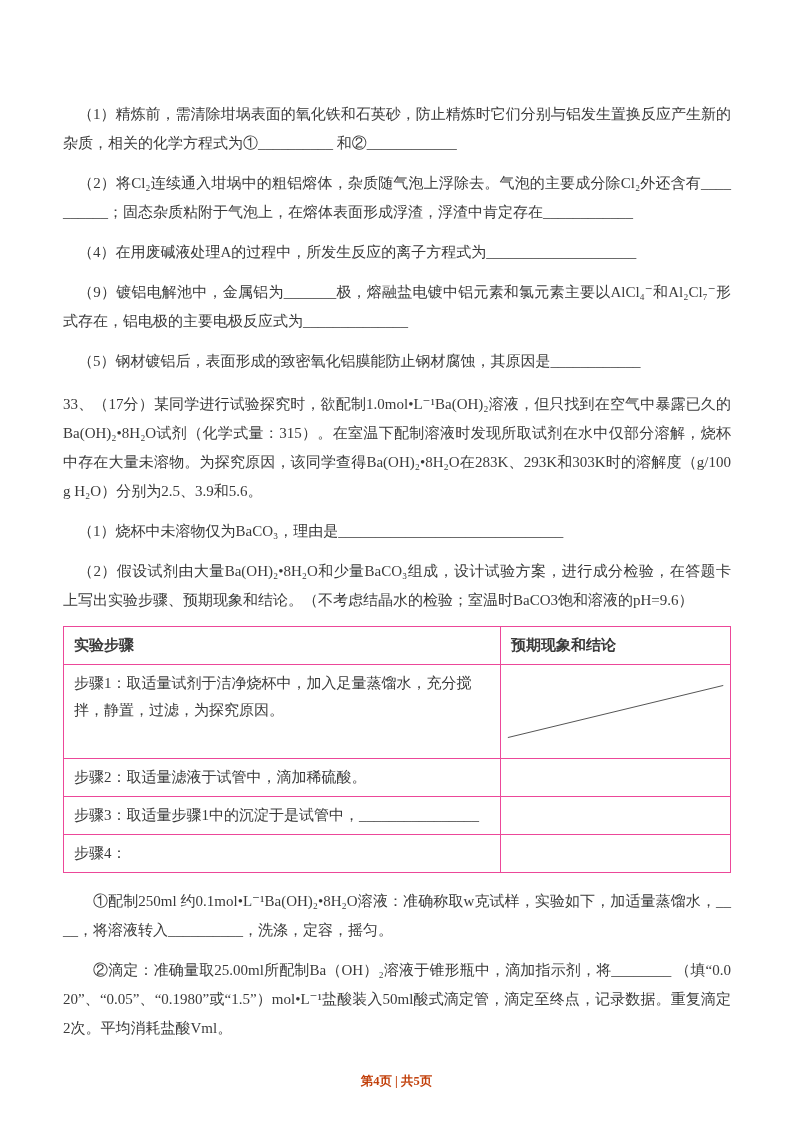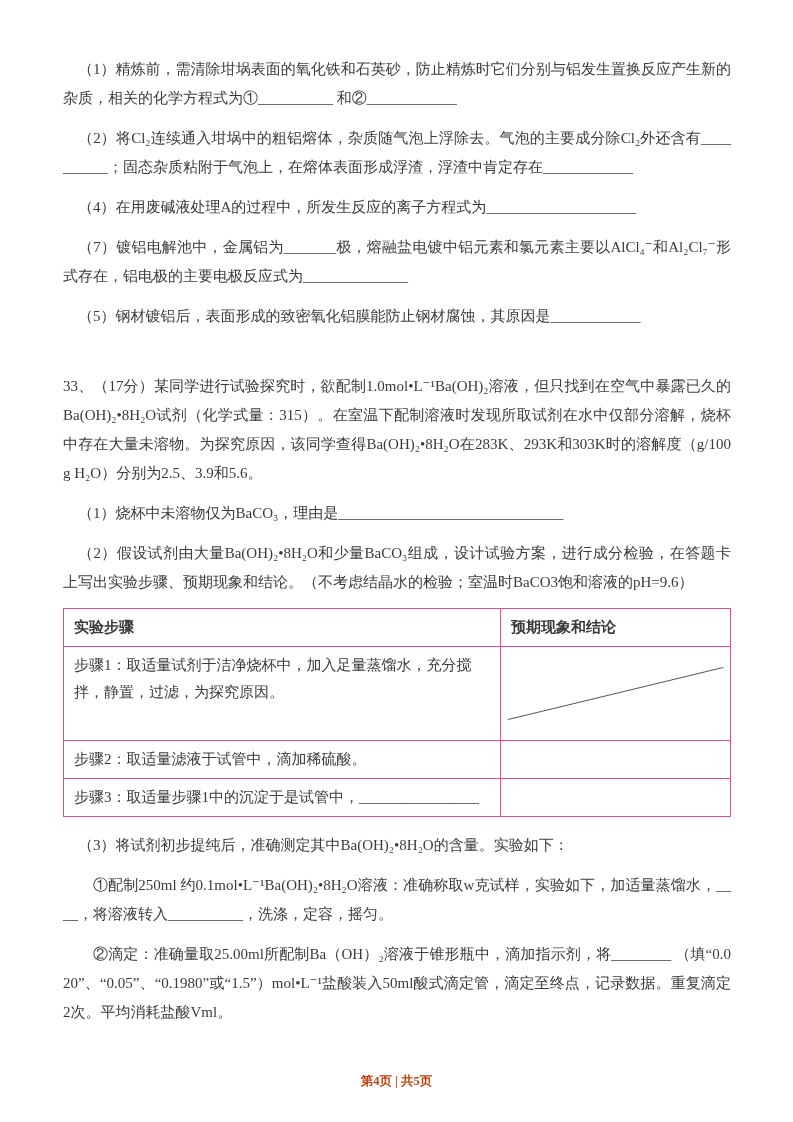--- a/index.html
+++ b/index.html
@@ -6,32 +6,32 @@
   html, body { margin: 0; padding: 0; background: #ffffff; }
   .page {
     position: relative;
     width: 793px;
     height: 1122px;
     margin: 0 auto;
     background: #ffffff;
     font-family: "Liberation Serif", "DejaVu Serif", serif;
     font-size: 15px;
     color: #3a3a3a;
-    padding: 55px 62px 0 63px;
+    padding: 100px 62px 0 63px;
     overflow: hidden;
   }
   .para {
     margin: 0 0 11px 0;
     line-height: 29px;
     text-align: justify;
     word-break: break-all;
   }
   .in1 { text-indent: 1em; }
   .in2 { text-indent: 2em; }
-  .q33-head { margin-top: 41px; }
+  .q33-head { margin-top: 14px; }
   table.exp-table {
     width: 100%;
     border-collapse: collapse;
     margin: 4px 0 14px 0;
     table-layout: fixed;
   }
   table.exp-table th, table.exp-table td {
     border: 1px solid #ec4899;
     padding: 5px 10px;
     vertical-align: top;
@@ -61,21 +61,21 @@
 <body>
 
 <div class="page">
 
   <main>
 
     <section>
       <p class="para in1">（1）精炼前，需清除坩埚表面的氧化铁和石英砂，防止精炼时它们分别与铝发生置换反应产生新的杂质，相关的化学方程式为①__________ 和②____________</p>
       <p class="para in1">（2）将Cl₂连续通入坩埚中的粗铝熔体，杂质随气泡上浮除去。气泡的主要成分除Cl₂外还含有__________；固态杂质粘附于气泡上，在熔体表面形成浮渣，浮渣中肯定存在____________</p>
       <p class="para in1">（4）在用废碱液处理A的过程中，所发生反应的离子方程式为____________________</p>
-      <p class="para in1">（7）镀铝电解池中，金属铝为_______极，熔融盐电镀中铝元素和氯元素主要以AlCl₄⁻和Al₂Cl₇⁻形式存在，铝电极的主要电极反应式为______________</p>
+      <p class="para in1">（9）镀铝电解池中，金属铝为_______极，熔融盐电镀中铝元素和氯元素主要以AlCl₄⁻和Al₂Cl₇⁻形式存在，铝电极的主要电极反应式为______________</p>
       <p class="para in1">（5）钢材镀铝后，表面形成的致密氧化铝膜能防止钢材腐蚀，其原因是____________</p>
     </section>
 
     <section>
       <p class="para q33-head">33、（17分）某同学进行试验探究时，欲配制1.0mol•L⁻¹Ba(OH)₂溶液，但只找到在空气中暴露已久的Ba(OH)₂•8H₂O试剂（化学式量：315）。在室温下配制溶液时发现所取试剂在水中仅部分溶解，烧杯中存在大量未溶物。为探究原因，该同学查得Ba(OH)₂•8H₂O在283K、293K和303K时的溶解度（g/100g H₂O）分别为2.5、3.9和5.6。</p>
       <p class="para in1">（1）烧杯中未溶物仅为BaCO₃，理由是______________________________</p>
       <p class="para in1">（2）假设试剂由大量Ba(OH)₂•8H₂O和少量BaCO₃组成，设计试验方案，进行成分检验，在答题卡上写出实验步骤、预期现象和结论。（不考虑结晶水的检验；室温时BaCO3饱和溶液的pH=9.6）</p>
 
       <table class="exp-table">
         <colgroup>
@@ -98,24 +98,27 @@
             </td>
           </tr>
           <tr>
             <td class="row-med">步骤2：取适量滤液于试管中，滴加稀硫酸。</td>
             <td class="row-med"></td>
           </tr>
           <tr>
             <td class="row-med">步骤3：取适量步骤1中的沉淀于是试管中，________________</td>
             <td class="row-med"></td>
           </tr>
+          <tr>
+            <td>步骤4：</td>
+            <td></td>
+          </tr>
         </tbody>
       </table>
 
-      <p class="para in1">（3）将试剂初步提纯后，准确测定其中Ba(OH)₂•8H₂O的含量。实验如下：</p>
       <p class="para in2">①配制250ml 约0.1mol•L⁻¹Ba(OH)₂•8H₂O溶液：准确称取w克试样，实验如下，加适量蒸馏水，____，将溶液转入__________，洗涤，定容，摇匀。</p>
       <p class="para in2">②滴定：准确量取25.00ml所配制Ba（OH）₂溶液于锥形瓶中，滴加指示剂，将________ （填“0.020”、“0.05”、“0.1980”或“1.5”）mol•L⁻¹盐酸装入50ml酸式滴定管，滴定至终点，记录数据。重复滴定2次。平均消耗盐酸Vml。</p>
 
     </section>
 
   </main>
 
   <footer class="page-footer">
     <span>第4页 | 共5页</span>
   </footer>

